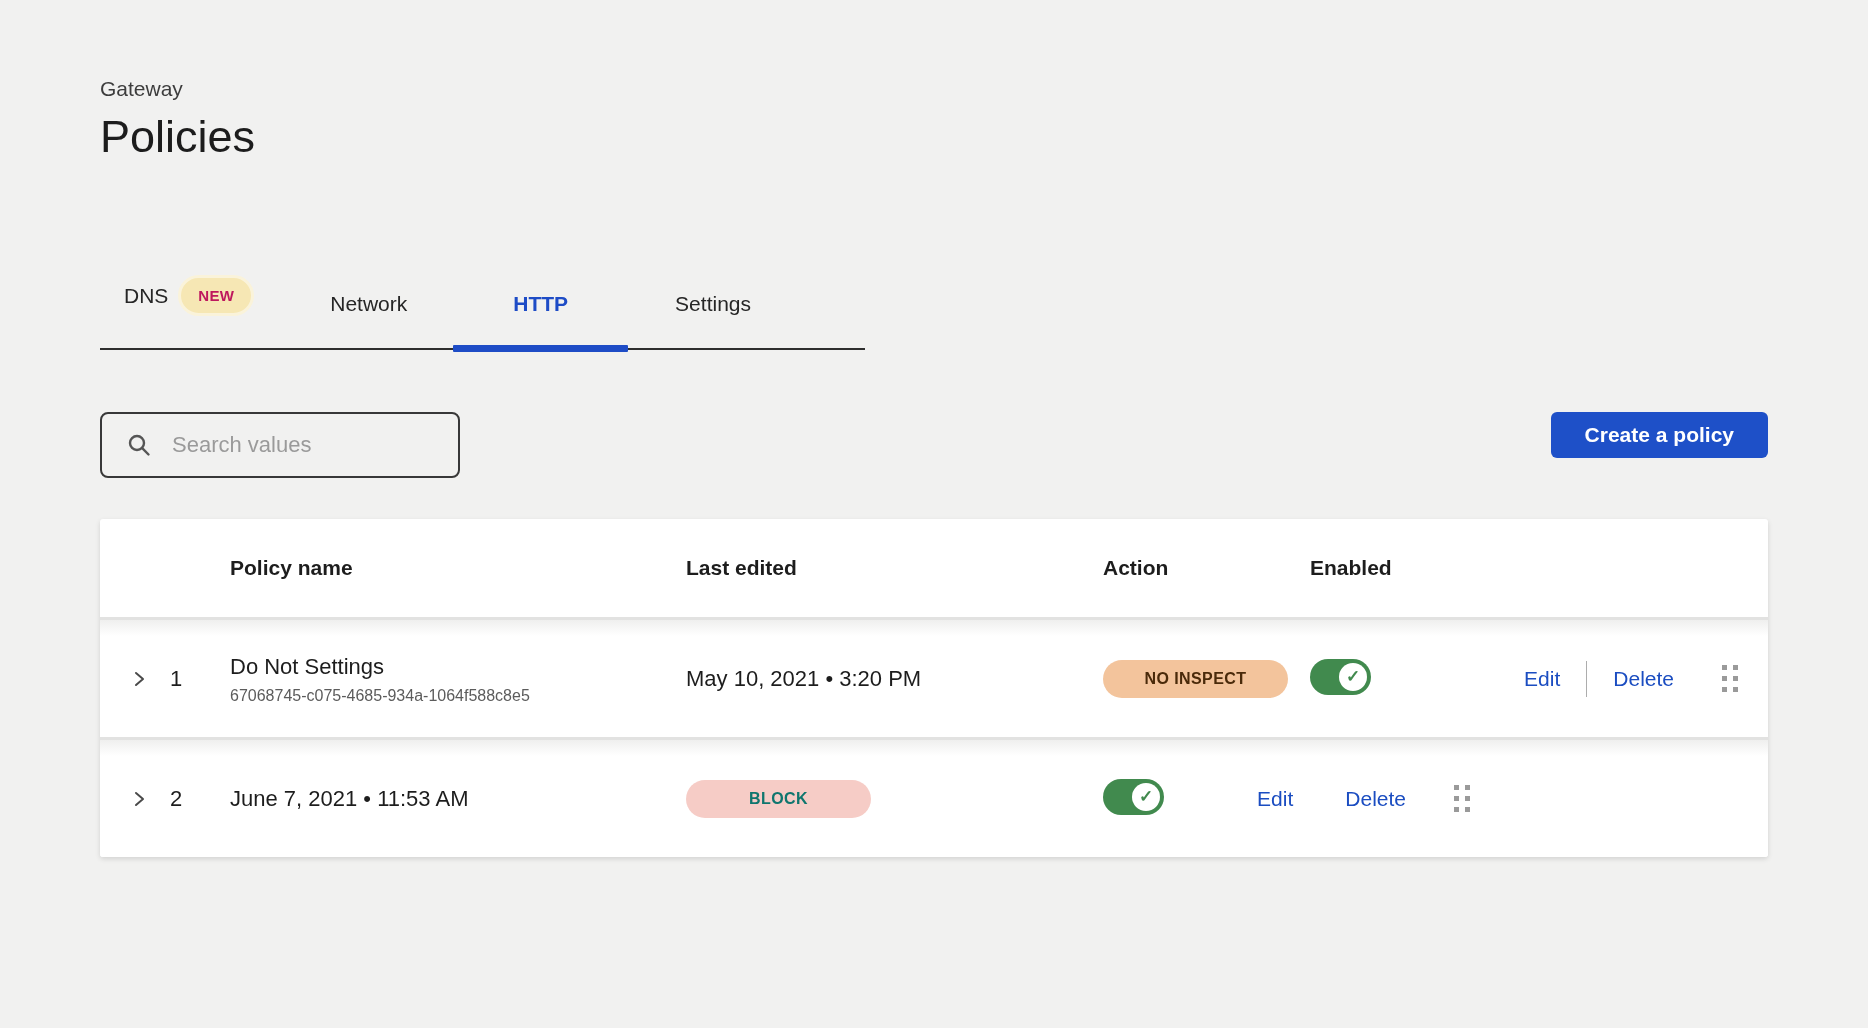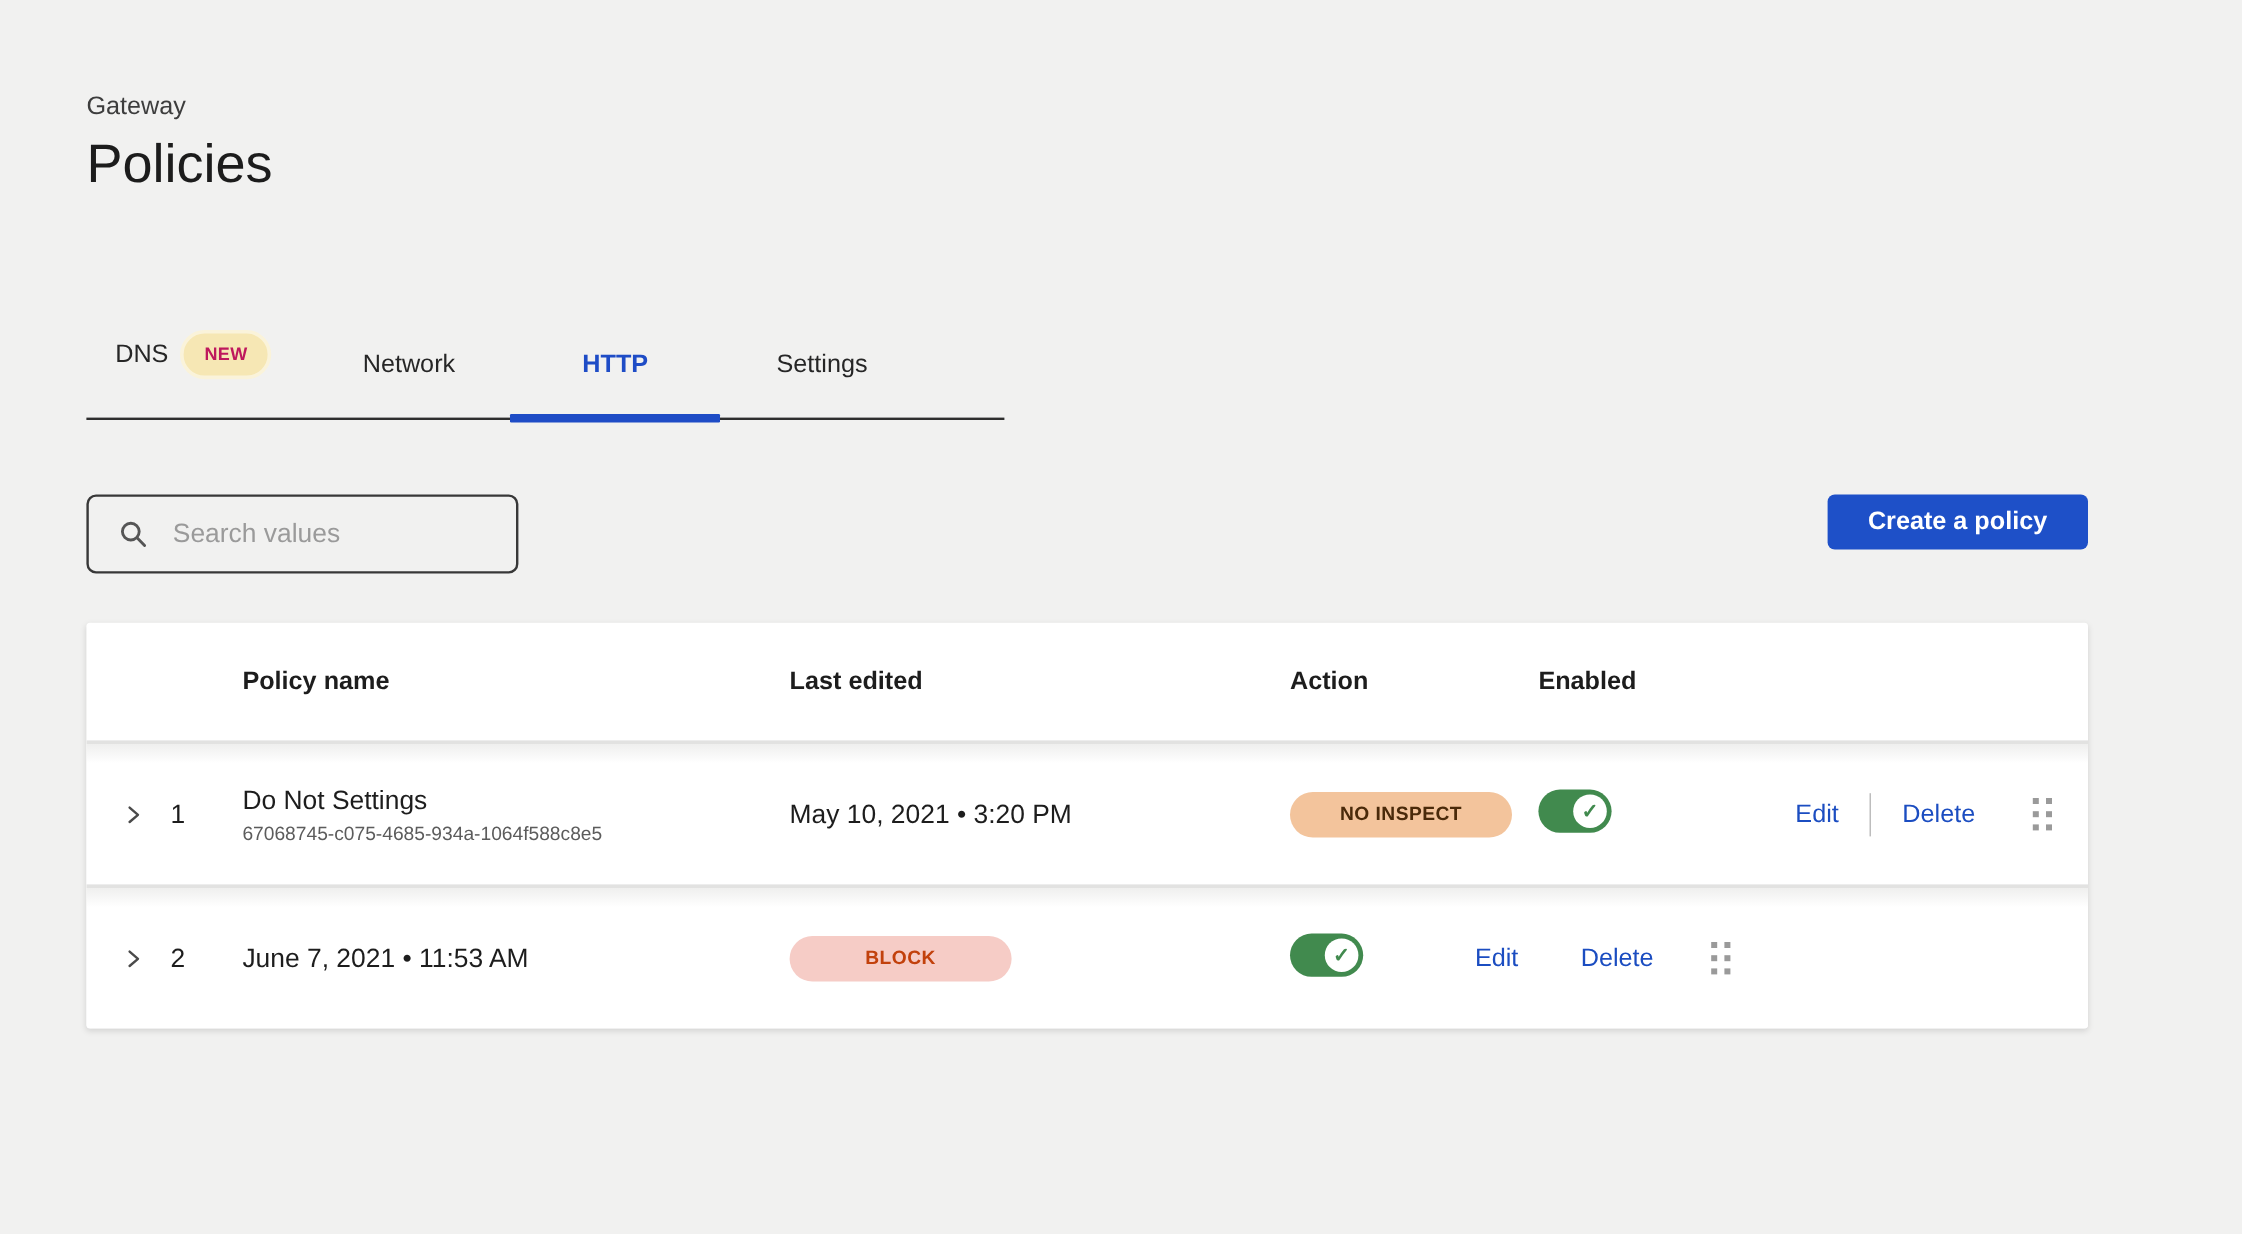--- a/index.html
+++ b/index.html
@@ -4,21 +4,21 @@
 <style>
   html, body { margin: 0; padding: 0; }
   body {
     width: 1868px; height: 1028px;
     background: #f1f1f0;
     font-family: "Liberation Sans", sans-serif;
     color: #1f1f1f;
     overflow: hidden;
     position: relative;
   }
-  .page { padding-left: 72px; padding-top: 77px; border-radius: 28px; }
+  .page { padding-left: 100px; padding-top: 77px; border-radius: 28px; }
 
   
   .breadcrumb { font-size: 21px; color: #3d3d3d; line-height: 24px; }
   .page-title { font-size: 45px; font-weight: 400; margin: 10px 0 0 0; line-height: 52px; color: #1c1c1c; }
 
   
   .tabs-bar {
     margin-top: 112px;
     width: 765px;
     display: flex;
@@ -110,21 +110,21 @@
   .policy-name { font-size: 22px; color: #1d1d1d; line-height: 26px; }
   .policy-uuid { font-size: 16px; color: #5c5c5c; margin-top: 8px; }
   .cell-date { font-size: 22px; color: #1d1d1d; }
 
   .badge {
     display: inline-flex; justify-content: center; align-items: center;
     width: 185px; height: 38px; border-radius: 19px;
     font-size: 16px; font-weight: 700; letter-spacing: .4px;
   }
   .badge[data-variant="no-inspect"] { background: #f3c49c; color: #4a2a0a; }
-  .badge[data-variant="block"]      { background: #f6ccc6; color: #c2410c; }
+  .badge[data-variant="block"]      { background: #f6ccc6; color: #0f766e; }
 
   .toggle {
     width: 61px; height: 36px; border-radius: 18px;
     border: none; padding: 0; cursor: pointer; position: relative;
     background: #bdbdbd;
   }
   .toggle[data-enabled="true"] { background: #418a4e; }
   .knob {
     position: absolute; top: 4px; right: 4px;
     width: 28px; height: 28px; border-radius: 50%;

